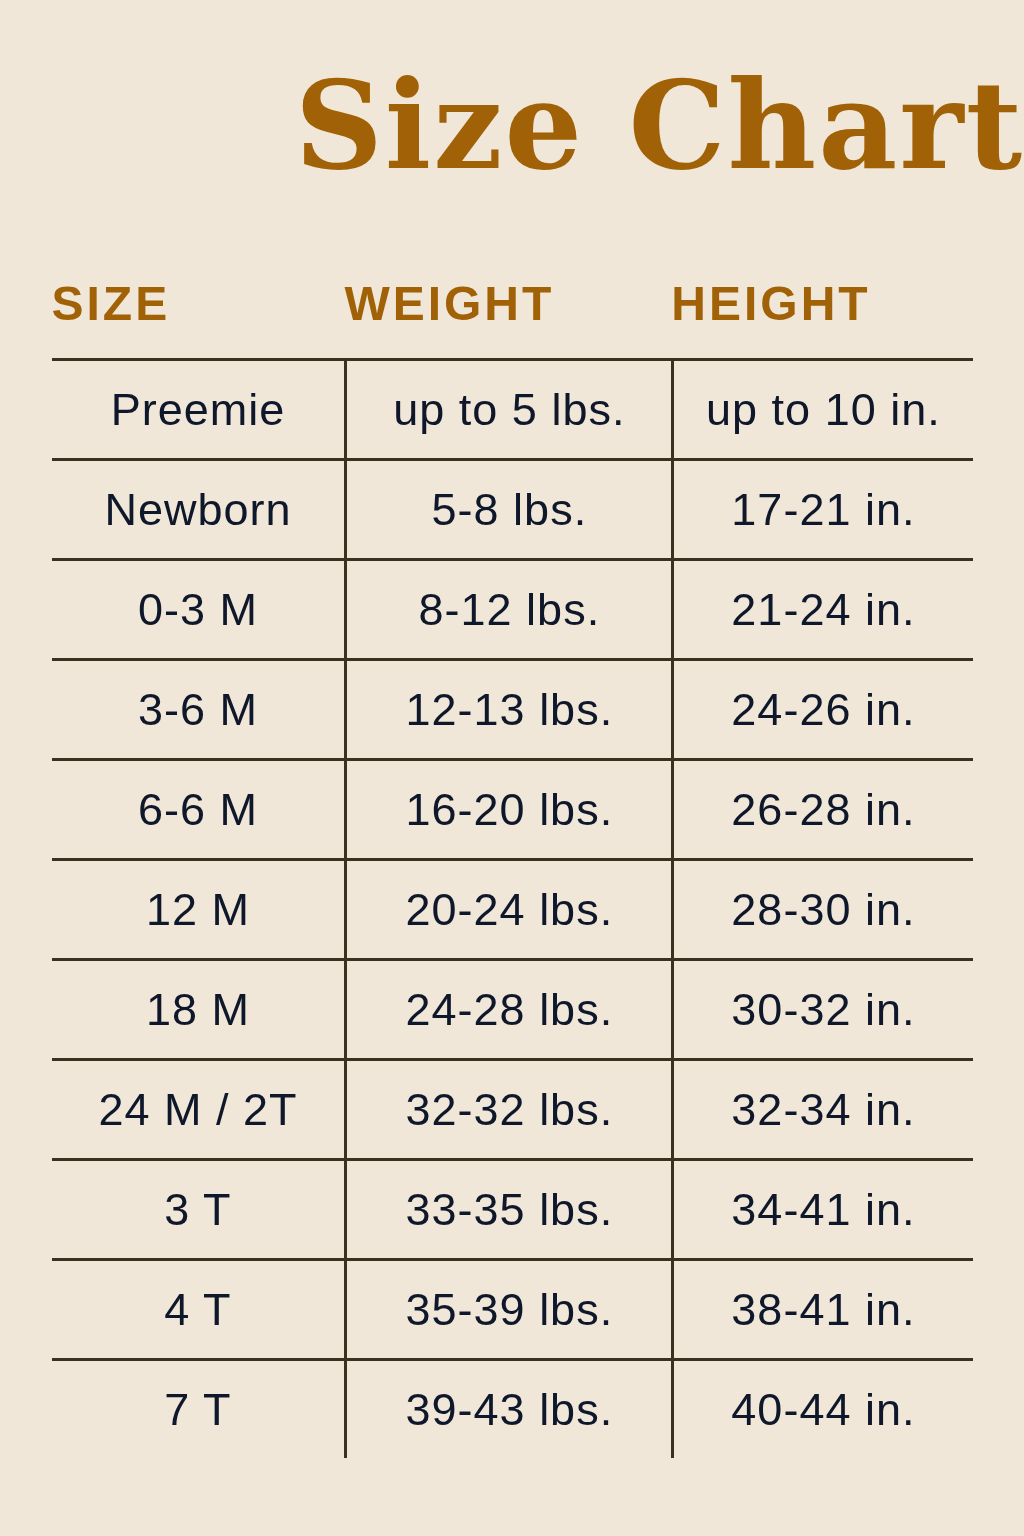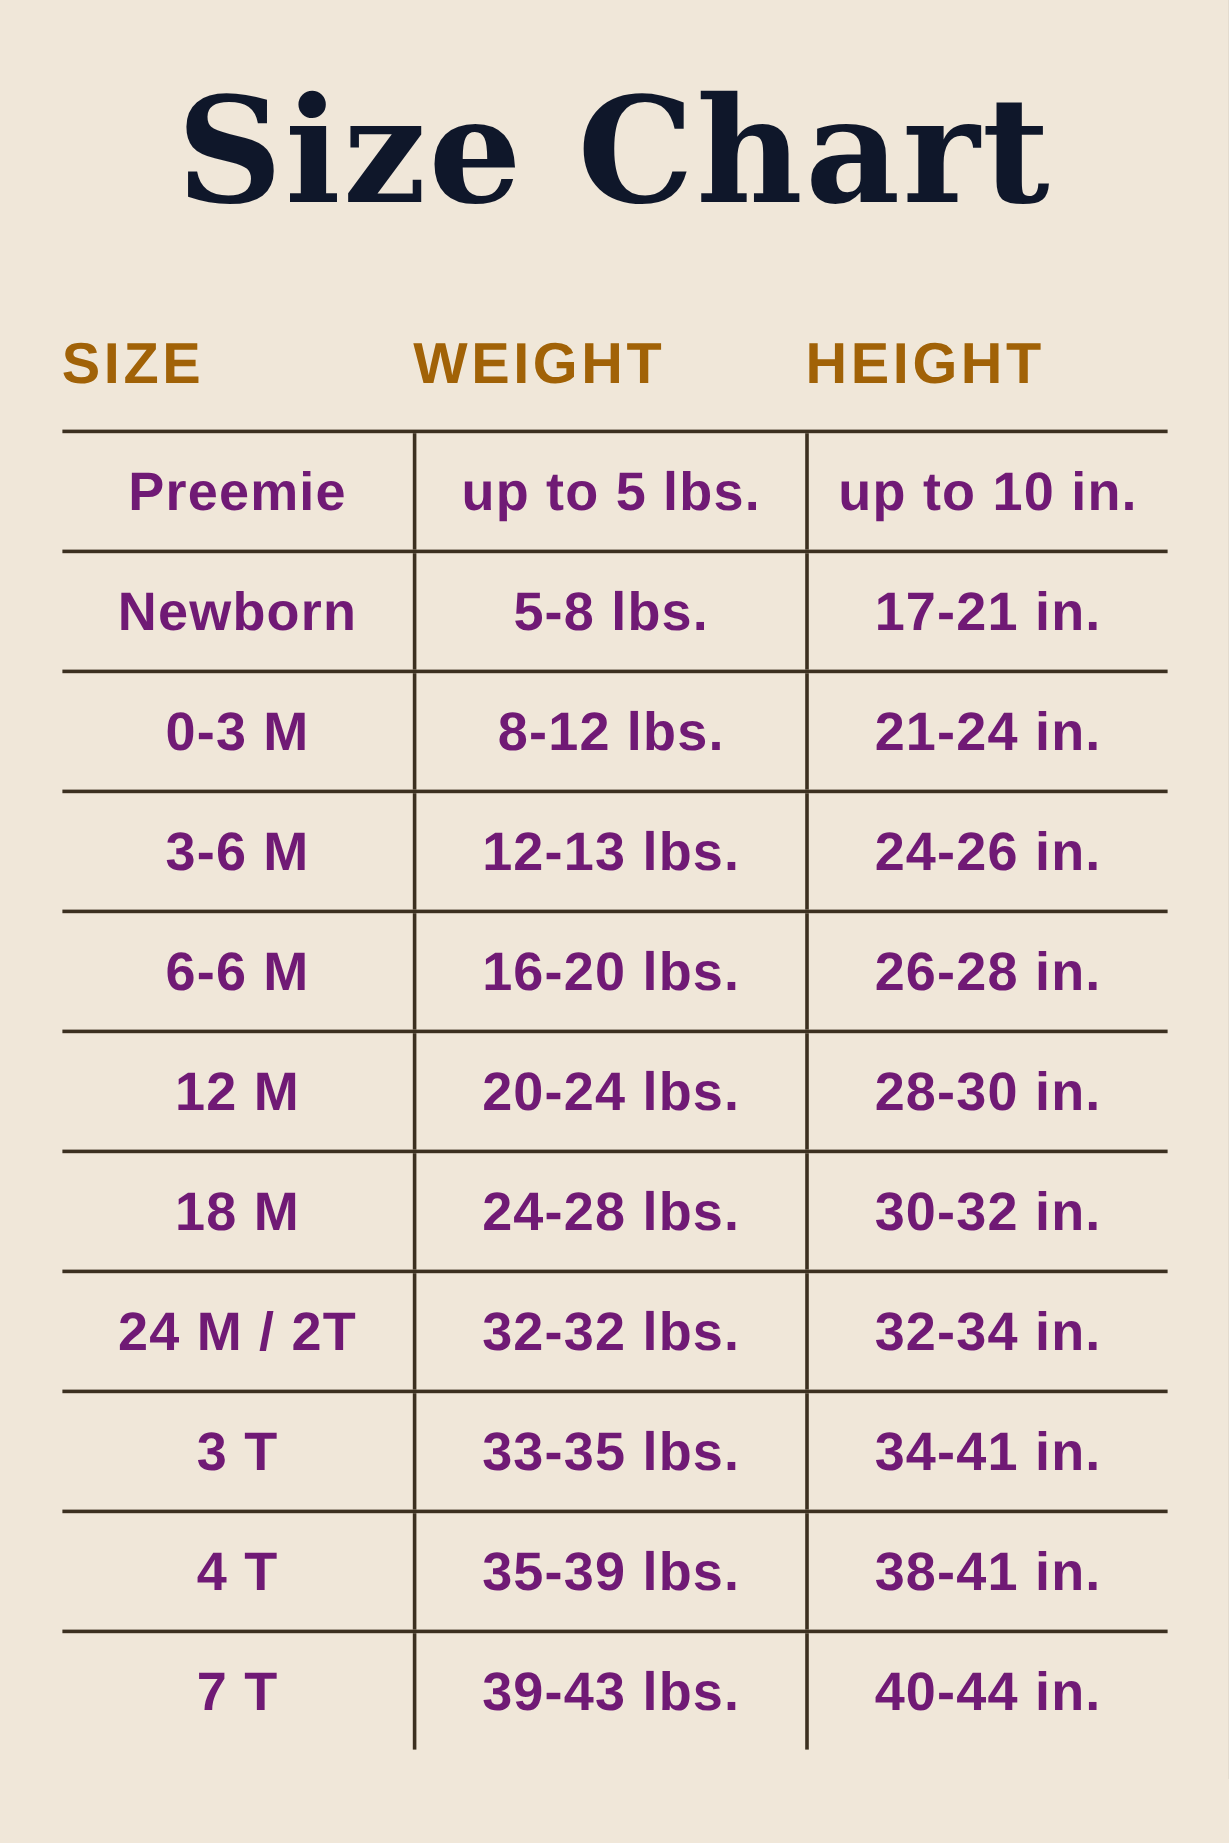--- a/index.html
+++ b/index.html
@@ -13,27 +13,27 @@
     height: 1536px;
     margin: 0 auto;
     background: #f0e7d9;
     font-family: "Liberation Sans", sans-serif;
     color: #483a28;
     overflow: hidden;
   }
   .title {
     margin: 0;
     padding-top: 52px;
-    text-align: center;
+    text-align: right;
     font-family: "DejaVu Serif", "Liberation Serif", serif;
     font-weight: 700;
     font-size: 122px;
     line-height: 1.2;
     letter-spacing: 2px;
-    color: #0f172a;
+    color: #a16207;
   }
   .size-table {
     width: 921px;
     margin: 0 auto;
   }
   .header-row {
     display: grid;
     grid-template-columns: 31.8% 35.5% 32.7%;
     height: 110px;
     margin-top: 50px;
@@ -57,22 +57,22 @@
   }
   .row:last-child {
     border-bottom: none;
   }
   .cell {
     display: flex;
     align-items: center;
     justify-content: center;
     text-align: center;
     font-size: 45px;
-    font-weight: 700;
-    color: #701a75;
+    font-weight: 400;
+    color: #0f172a;
     letter-spacing: 1px;
   }
   .cell + .cell {
     border-left: 3px solid #3c3020;
   }
 </style>
 </head>
 <body>
 
 <div class="page">

